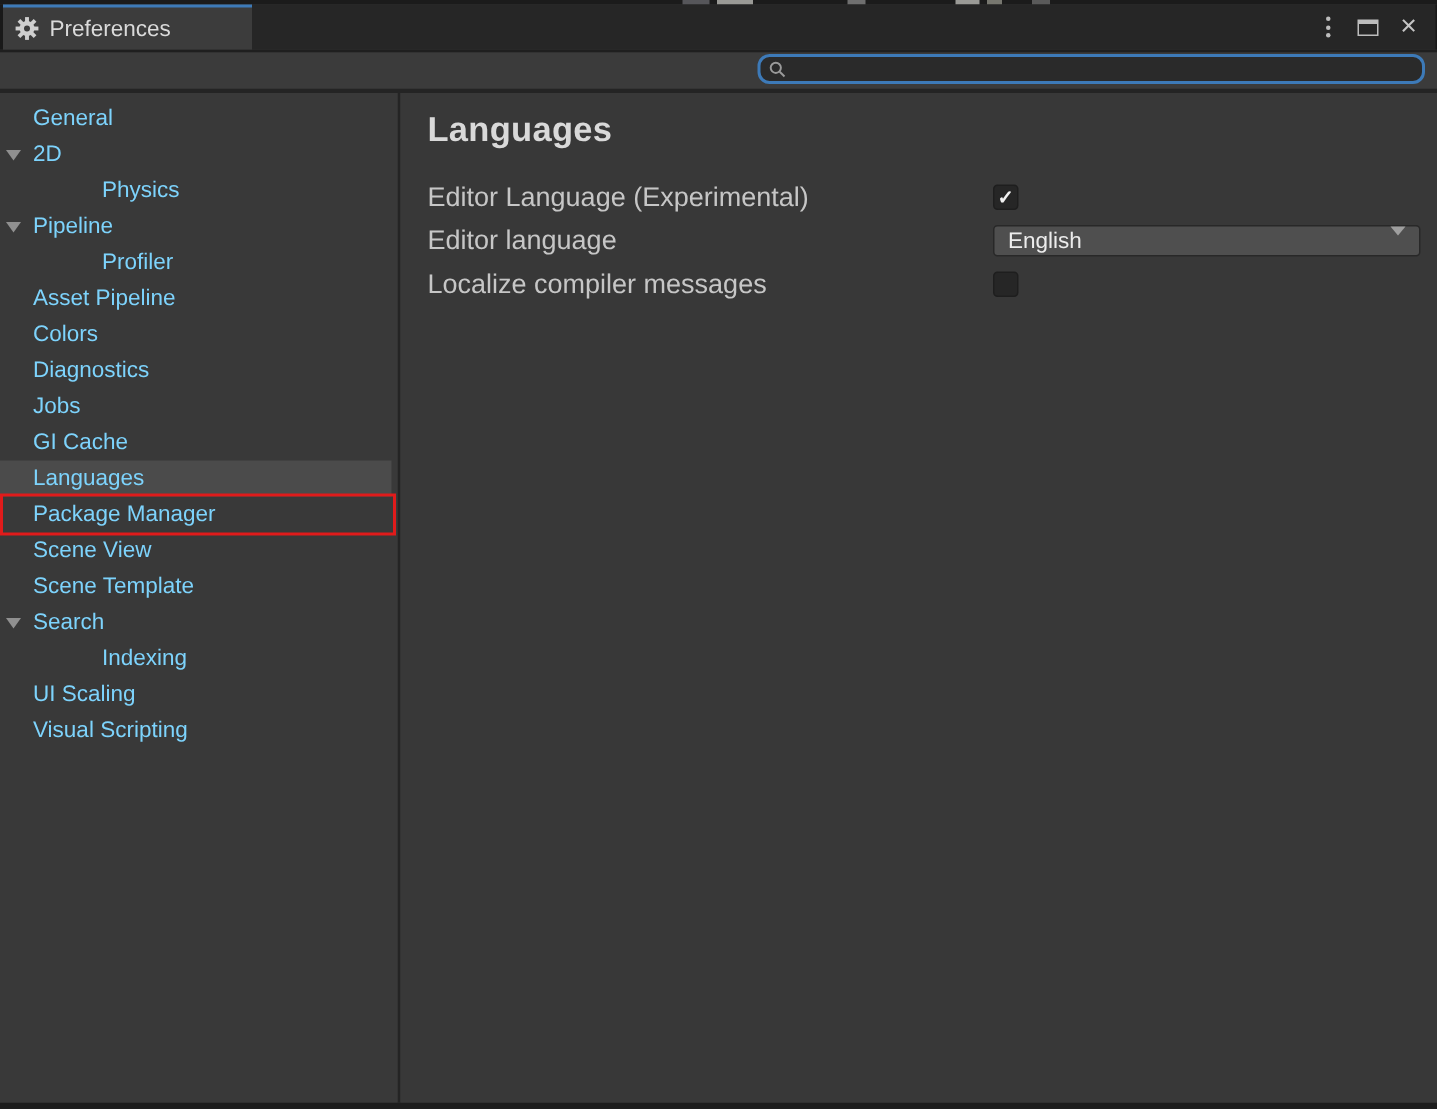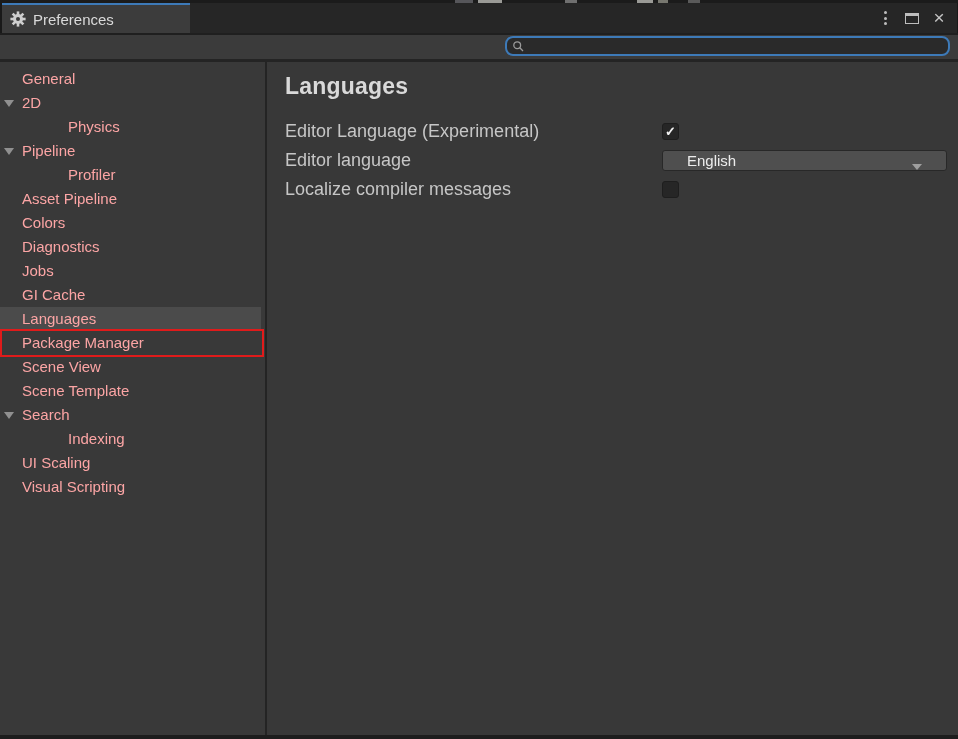--- a/index.html
+++ b/index.html
@@ -18,21 +18,21 @@
   .top-strip { position:relative; height:3px; background:#1b1b1b; }
   .top-strip .frag { position:absolute; top:0; height:3px; }
 
   
   .titlebar {
     position:relative; height:30px; background:#262626;
     border-left:2px solid #191919; border-right:1px solid #191919;
     display:flex; align-items:stretch;
   }
   .tab {
-    width:188px; background:#3c3c3c;
+    width:166px; background:#3c3c3c;
     border-top:2px solid #3d7ab8;
     display:flex; align-items:center; gap:7px;
     padding-left:8px;
     cursor:default;
   }
   .tab-title { color:#dadada; font-size:15px; }
   .gear-icon svg { display:block; }
   .titlebar-buttons {
     margin-left:auto; display:flex; align-items:center; gap:9px;
     padding-right:9px;
@@ -66,21 +66,21 @@
   
   .content { display:flex; height:673px; }
 
   .sidebar {
     position:relative; width:265px; background:#393939;
     padding-top:5px; overflow:hidden;
   }
   .side-row {
     position:relative; height:24px; line-height:24px;
     padding-left:22px;
-    color:#fca5a5; font-size:15px;
+    color:#7dd3fc; font-size:15px;
     white-space:nowrap; cursor:default;
   }
   .side-row.child { padding-left:68px; }
   .side-row.selected { background:#4b4b4b; width:261px; }
   .foldout {
     position:absolute; left:4px; top:9px;
     width:0; height:0;
     border-left:5px solid transparent;
     border-right:5px solid transparent;
     border-top:7px solid #909090;
@@ -108,22 +108,22 @@
     width:17px; height:17px;
     background:#262626; border:1px solid #1e1e1e; border-radius:3px;
     display:flex; align-items:center; justify-content:center;
     cursor:default;
   }
   .checkbox span { color:#f2f2f2; font-size:13px; font-weight:700; line-height:1; }
 
   .dropdown {
     width:100%; height:21px;
     background:#4f4f4f; border:1px solid #282828; border-radius:3px;
-    display:flex; align-items:flex-end;
-    padding:0 24px; cursor:default;
+    display:flex; align-items:flex-start;
+    padding:0 9px; cursor:default;
   }
   .dd-value { color:#ececec; font-size:15px; line-height:19px; flex:1; white-space:nowrap; }
   .dd-arrow {
     width:0; height:0;
     border-left:5px solid transparent;
     border-right:5px solid transparent;
     border-top:6px solid #9f9f9f;
   }
 
   .bottom-strip { height:4px; background:#1d1d1d; }

